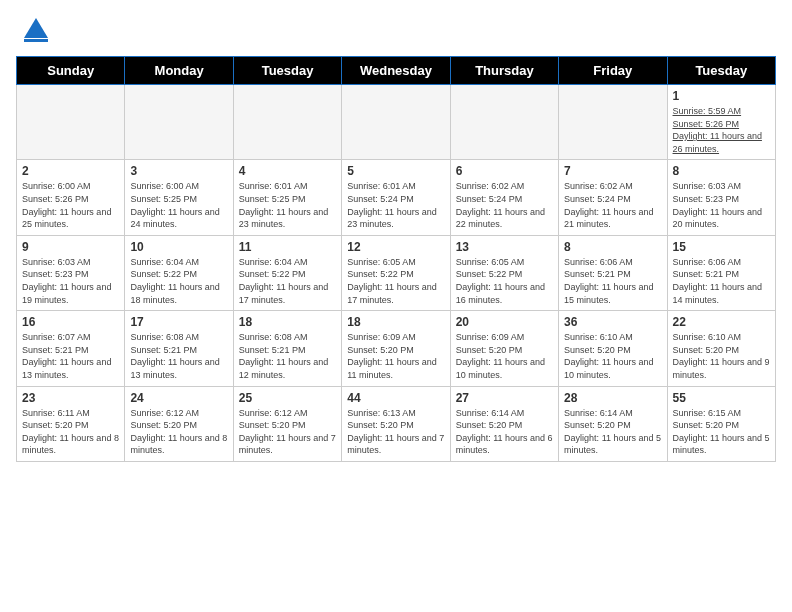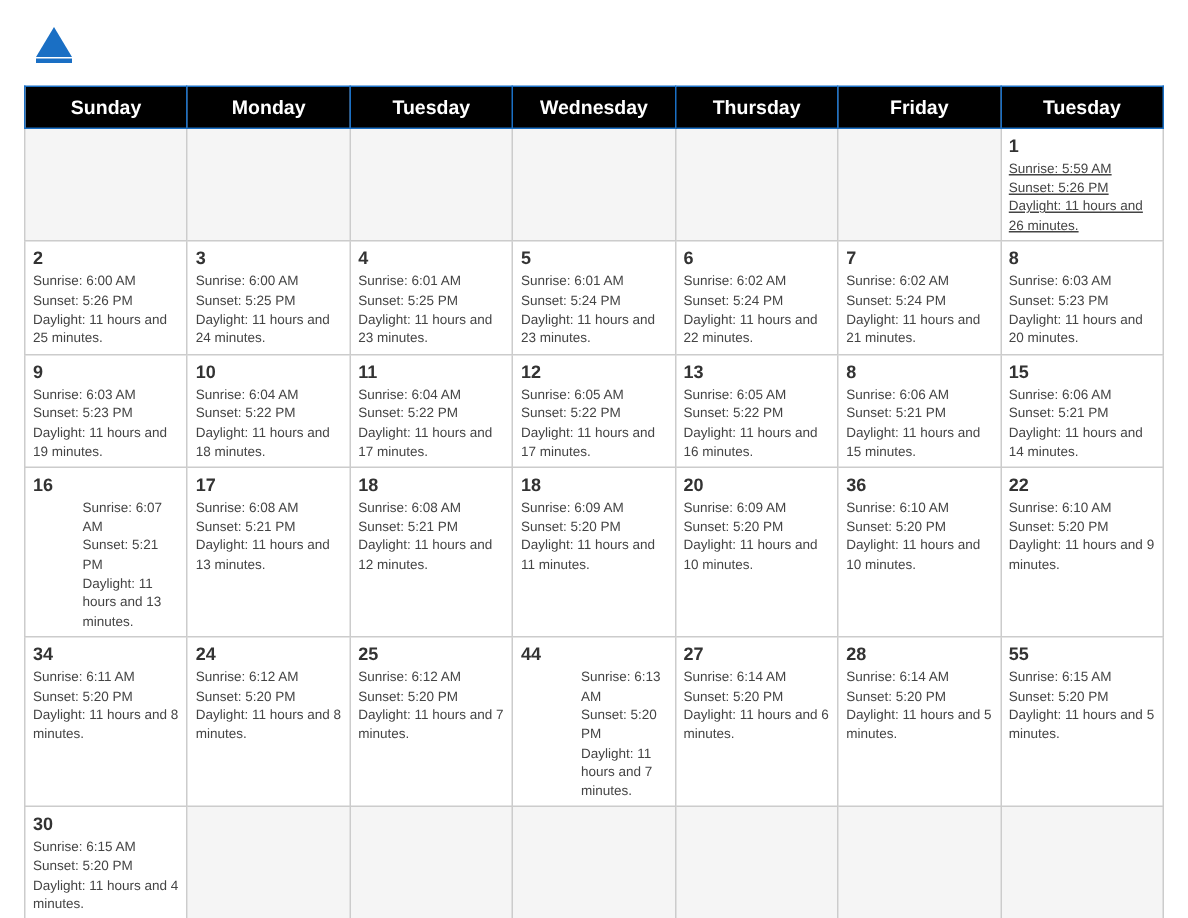--- a/index.html
+++ b/index.html
@@ -212,21 +212,21 @@
         <td>
           <span class="day-number">15</span>
           <div class="day-info" style="white-space: pre-line;">Sunrise: 6:06 AM
 Sunset: 5:21 PM
 Daylight: 11 hours and 14 minutes.</div>
         </td>
       </tr>
       <tr>
         <td>
           <span class="day-number">16</span>
-          <div class="day-info" style="white-space: pre-line; margin-left: 33px;">Sunrise: 6:07 AM
+          <div class="day-info" style="white-space: pre-line;">Sunrise: 6:07 AM
 Sunset: 5:21 PM
 Daylight: 11 hours and 13 minutes.</div>
         </td>
         <td>
           <span class="day-number">17</span>
           <div class="day-info" style="white-space: pre-line;">Sunrise: 6:08 AM
 Sunset: 5:21 PM
 Daylight: 11 hours and 13 minutes.</div>
         </td>
         <td>
@@ -255,40 +255,40 @@
         </td>
         <td>
           <span class="day-number">22</span>
           <div class="day-info" style="white-space: pre-line;">Sunrise: 6:10 AM
 Sunset: 5:20 PM
 Daylight: 11 hours and 9 minutes.</div>
         </td>
       </tr>
       <tr>
         <td>
-          <span class="day-number">34</span>
+          <span class="day-number">23</span>
           <div class="day-info" style="white-space: pre-line;">Sunrise: 6:11 AM
 Sunset: 5:20 PM
 Daylight: 11 hours and 8 minutes.</div>
         </td>
         <td>
           <span class="day-number">24</span>
           <div class="day-info" style="white-space: pre-line;">Sunrise: 6:12 AM
 Sunset: 5:20 PM
 Daylight: 11 hours and 8 minutes.</div>
         </td>
         <td>
           <span class="day-number">25</span>
           <div class="day-info" style="white-space: pre-line;">Sunrise: 6:12 AM
 Sunset: 5:20 PM
 Daylight: 11 hours and 7 minutes.</div>
         </td>
         <td>
           <span class="day-number">44</span>
-          <div class="day-info" style="white-space: pre-line; margin-left: 40px;">Sunrise: 6:13 AM
+          <div class="day-info" style="white-space: pre-line;">Sunrise: 6:13 AM
 Sunset: 5:20 PM
 Daylight: 11 hours and 7 minutes.</div>
         </td>
         <td>
           <span class="day-number">27</span>
           <div class="day-info" style="white-space: pre-line;">Sunrise: 6:14 AM
 Sunset: 5:20 PM
 Daylight: 11 hours and 6 minutes.</div>
         </td>
         <td>
@@ -296,29 +296,15 @@
           <div class="day-info" style="white-space: pre-line;">Sunrise: 6:14 AM
 Sunset: 5:20 PM
 Daylight: 11 hours and 5 minutes.</div>
         </td>
         <td>
           <span class="day-number">55</span>
           <div class="day-info" style="white-space: pre-line;">Sunrise: 6:15 AM
 Sunset: 5:20 PM
 Daylight: 11 hours and 5 minutes.</div>
         </td>
-      </tr>
-      <tr>
-        <td>
-          <span class="day-number">30</span>
-          <div class="day-info" style="white-space: pre-line;">Sunrise: 6:15 AM
-Sunset: 5:20 PM
-Daylight: 11 hours and 4 minutes.</div>
-        </td>
-        <td class="empty"></td>
-        <td class="empty"></td>
-        <td class="empty"></td>
-        <td class="empty"></td>
-        <td class="empty"></td>
-        <td class="empty"></td>
       </tr>
     </tbody>
 </table>
 
 </body></html>

